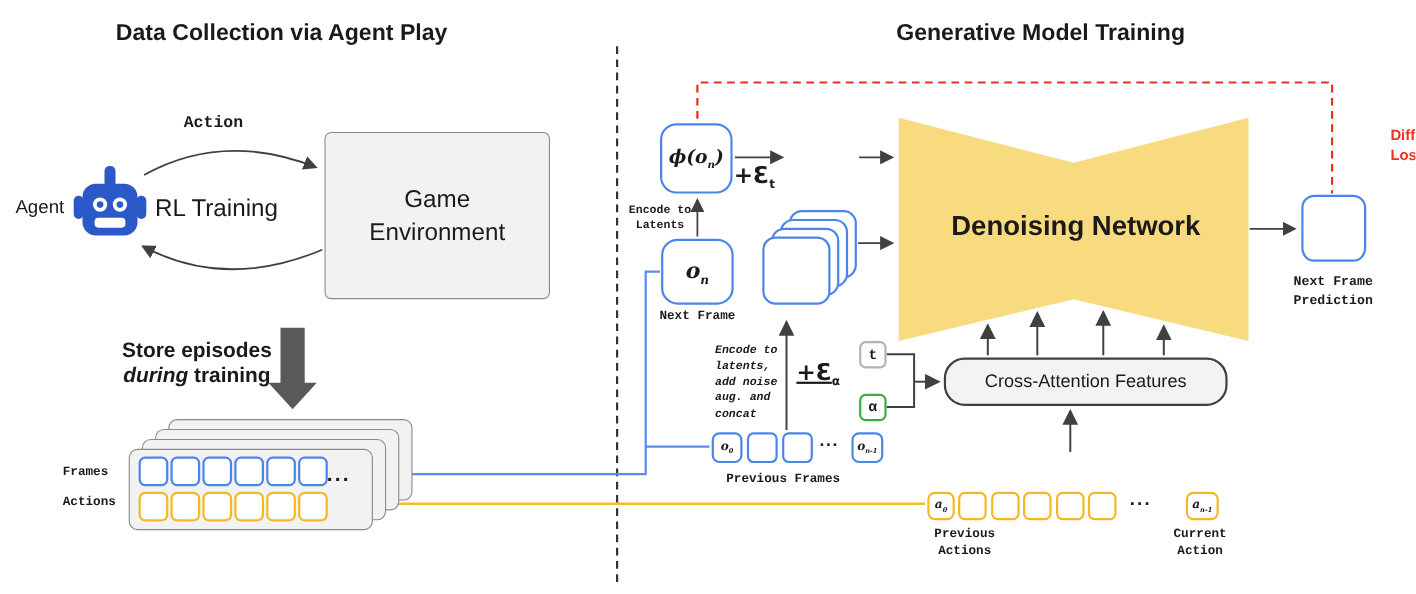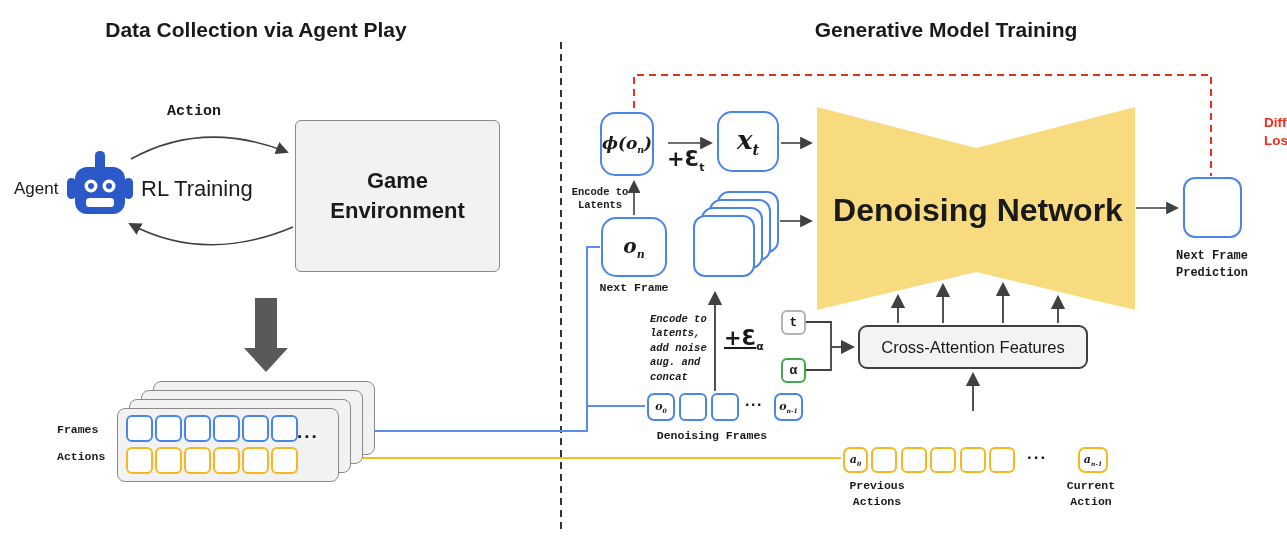--- a/index.html
+++ b/index.html
@@ -2,21 +2,21 @@
 <html><head>
 <meta charset="utf-8">
 <style>
   html,body{margin:0;padding:0;background:#ffffff;}
   #stage{position:relative;width:1287px;height:540px;background:#ffffff;overflow:hidden;
          font-family:"Liberation Sans",sans-serif;color:#1a1a1a;}
   .abs{position:absolute;}
   .ctr{transform:translateX(-50%);text-align:center;}
   .mono{font-family:"Liberation Mono",monospace;font-weight:700;}
   .math{font-family:"DejaVu Serif",serif;font-style:italic;font-weight:700;}
-  .pre{white-space:pre-line;font-weight:bold;}
+  .pre{white-space:pre-line;}
   .title{font-size:21px;font-weight:700;}
   svg.overlay{position:absolute;left:0;top:0;pointer-events:none;}
   
   .bluebox{background:#fff;border:2.3px solid #4a86e8;border-radius:12px;box-sizing:border-box;
            display:flex;align-items:center;justify-content:center;}
   .graycard{background:#f2f2f2;border:1.6px solid #8a8a8a;border-radius:8px;box-sizing:border-box;}
   .pillbox{background:#f3f3f3;border:2px solid #404040;border-radius:9px;box-sizing:border-box;
            display:flex;align-items:center;justify-content:center;}
   .sq{box-sizing:border-box;background:#fff;border-radius:6px;}
   .bsq{border:2.5px solid #4a86e8;}
@@ -93,20 +93,24 @@
 
   <div class="abs" style="left:141px;top:176px;font-size:22px;">RL Training</div>
 
 
   <div class="abs graycard" style="left:295px;top:120px;width:205px;height:152px;border-radius:6px;
        display:flex;align-items:center;justify-content:center;">
     <div class="pre" style="font-size:22px;line-height:1.35;text-align:center;">Game
 Environment</div>
   </div>
 
+  <div class="abs ctr" style="left:179px;top:309px;font-size:19px;font-weight:700;line-height:1.16;width:180px;">
+    <span>Store episodes</span><br>
+    <i>during</i><span> training</span>
+  </div>
 
   <div class="abs graycard" style="left:153px;top:381px;width:222px;height:74px;"></div>
   <div class="abs graycard" style="left:141px;top:390px;width:222px;height:74px;"></div>
   <div class="abs graycard" style="left:129px;top:399px;width:222px;height:74px;"></div>
   <div class="abs graycard" style="left:117px;top:408px;width:222px;height:74px;">
     <div class="row" style="left:8px;top:6px;">
         <div class="sq bsq" style="width: 27px; height: 27px;"></div>
         <div class="sq bsq" style="width: 27px; height: 27px;"></div>
         <div class="sq bsq" style="width: 27px; height: 27px;"></div>
         <div class="sq bsq" style="width: 27px; height: 27px;"></div>
@@ -121,27 +125,24 @@
         <div class="sq ysq" style="width: 27px; height: 27px;"></div>
         <div class="sq ysq" style="width: 27px; height: 27px;"></div>
       </div>
   </div>
   <div class="abs mono" style="left:57px;top:423px;font-size:11.5px;">Frames</div>
   <div class="abs mono" style="left:57px;top:450px;font-size:11.5px;">Actions</div>
   <div class="abs" style="left:297px;top:421px;font-size:19px;font-weight:700;letter-spacing:2px;">...</div>
 
   <div class="abs ctr title" style="left:946px;top:18px;width:340px;">Generative Model Training</div>
 
-  <div class="abs bluebox" style="left:600px;top:112px;width:54px;height:64px;border-radius:15px;">
+  <div class="abs bluebox" style="left:600px;top:112px;width:66px;height:64px;border-radius:15px;">
     <span class="math" style="font-size:17px;"><span>ϕ(o</span><sub>n</sub><span>)</span></span>
   </div>
 
-  <div class="abs bluebox" style="left:717px;top:111px;width:62px;height:61px;border-radius:15px;">
-    <span class="math" style="font-size:26px;"><span>x</span><sub>t</sub></span>
-  </div>
 
   <div class="abs eps" style="left:667px;top:147px;"><span>+Ɛ</span><sub>t</sub></div>
 
   <div class="abs ctr mono pre" style="left:600px;top:186px;font-size:10.5px;line-height:1.25;">Encode to
 Latents</div>
 
   <div class="abs bluebox" style="left:601px;top:217px;width:66px;height:60px;border-radius:15px;">
     <span class="math" style="font-size:20px;"><span>o</span><sub>n</sub></span>
   </div>
   <div class="abs ctr mono" style="left:634px;top:281px;font-size:11.5px;">Next Frame</div>
@@ -162,32 +163,32 @@
     <span class="math" style="font-size:11px;"><span>o</span><sub>0</sub></span>
   </div>
   <div class="abs row" style="left:679px;top:393px;gap:4px;">
       <div class="sq bsq" style="width: 28px; height: 28px;"></div>
       <div class="sq bsq" style="width: 28px; height: 28px;"></div>
     </div>
   <div class="abs" style="left:745px;top:392px;font-size:16px;font-weight:700;letter-spacing:1.5px;">...</div>
   <div class="abs minibox" style="left:774px;top:393px;width:29px;height:28px;border:2.2px solid #4a86e8;">
     <span class="math" style="font-size:11px;"><span>o</span><sub>n-1</sub></span>
   </div>
-  <div class="abs ctr mono" style="left:712px;top:429px;font-size:11.5px;">Denoising Frames</div>
-
-  <div class="abs ctr" style="left:978px;top:192px;font-size:32px;font-weight:600;width:300px;">Denoising Network</div>
+  <div class="abs ctr mono" style="left:712px;top:429px;font-size:11.5px;">Previous Frames</div>
+
+  <div class="abs ctr" style="left:978px;top:192px;font-size:25px;font-weight:600;width:300px;">Denoising Network</div>
 
   <div class="abs minibox mono" style="left:781px;top:310px;width:25px;height:25px;border:2px solid #b3b3b3;font-size:13px;border-radius:6px;">
       <span>t</span>
     </div>
   <div class="abs minibox mono" style="left:781px;top:358px;width:25px;height:25px;border:2px solid #3fa94c;font-size:13px;border-radius:6px;">
       <span>α</span>
     </div>
 
-  <div class="abs pillbox" style="left:858px;top:325px;width:230px;height:44px;">
+  <div class="abs pillbox" style="left:858px;top:325px;width:258px;height:44px;border-radius:19px;">
     <span style="font-size:16.5px;">Cross-Attention Features</span>
   </div>
 
 
   <div class="abs minibox" style="left:843px;top:447px;width:25px;height:26px;border:2.4px solid #f5b822;">
     <span class="math" style="font-size:11px;"><span>a</span><sub>0</sub></span>
   </div>
   <div class="abs row" style="left:871px;top:447px;gap:3.5px;">
       <div class="sq ysq" style="width: 26px; height: 26px;"></div>
       <div class="sq ysq" style="width: 26px; height: 26px;"></div>

